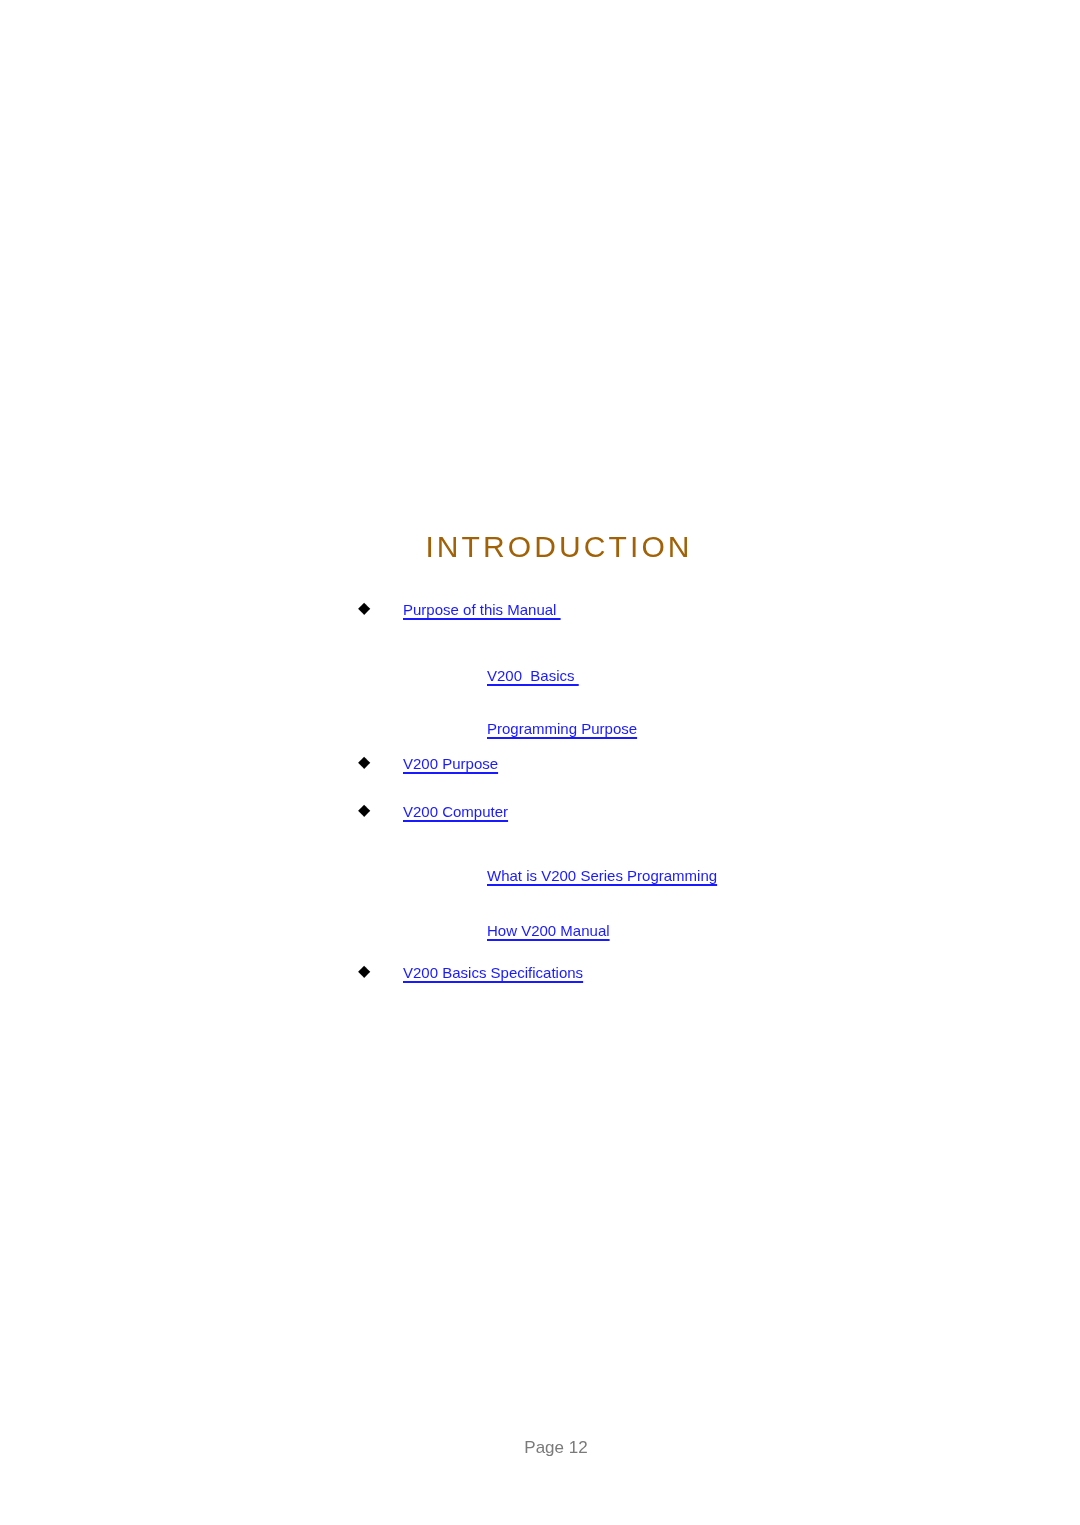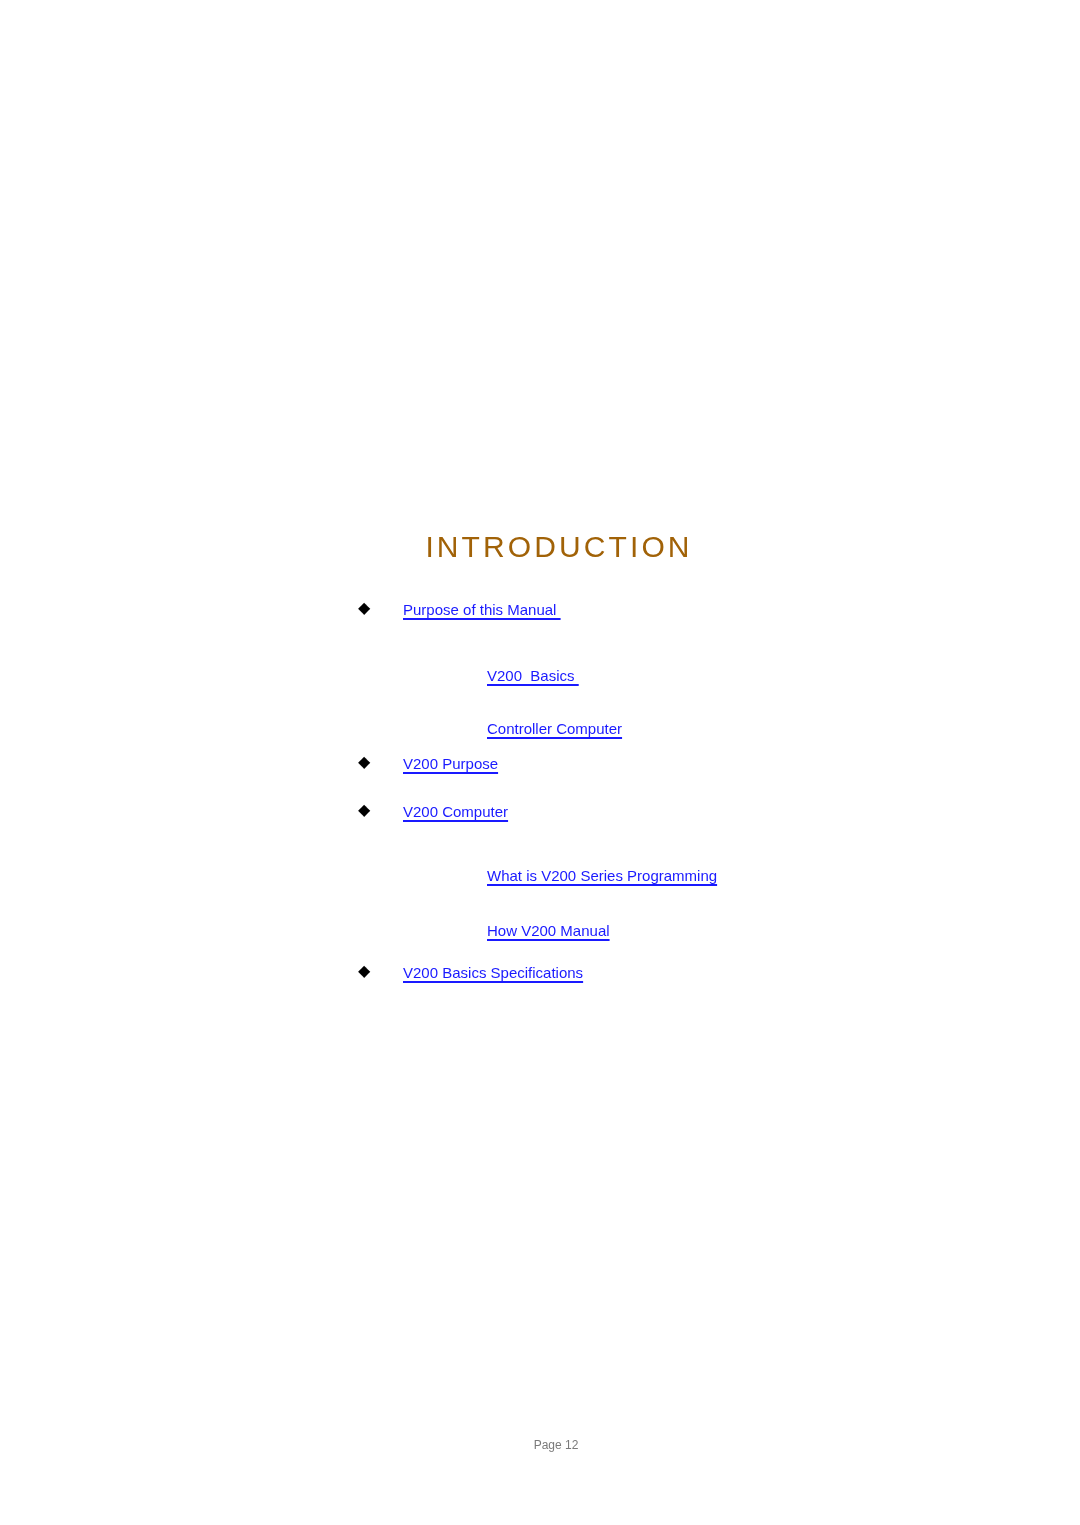--- a/index.html
+++ b/index.html
@@ -82,21 +82,21 @@
   .lvl2 .toc-link-wrap { position: absolute; left: 487px; top: 0; margin-top: 12px; }
 
   
   .page-footer {
     position: absolute;
     left: 0;
     right: 0;
     top: 1438px;
     text-align: center;
     color: #7a7a7a;
-    font-size: 12px;
+    font-size: 17px;
     font-family: "Liberation Sans", sans-serif;
     padding-left: 32px;
   }
 </style>
 </head>
 <body>
 
 <div class="page">
 
   <h1 class="doc-title">INTRODUCTION</h1>
@@ -104,21 +104,21 @@
   <div class="toc">
 
   <div class="toc-entry lvl1" style="top: 0px;">
         <span class="bullet">◆</span>
         <span class="toc-link-wrap"><a class="toc-link">Purpose of this Manual </a></span>
       </div>
       <div class="toc-entry lvl2" style="top: 54px;">
         <span class="toc-link-wrap"><a class="toc-link">V200  Basics </a></span>
       </div>
       <div class="toc-entry lvl2" style="top: 107px;">
-        <span class="toc-link-wrap"><a class="toc-link">Controller Computer</a></span>
+        <span class="toc-link-wrap"><a class="toc-link">Programming Purpose</a></span>
       </div>
       <div class="toc-entry lvl1" style="top: 154px;">
         <span class="bullet">◆</span>
         <span class="toc-link-wrap"><a class="toc-link">V200 Purpose</a></span>
       </div>
       <div class="toc-entry lvl1" style="top: 202px;">
         <span class="bullet">◆</span>
         <span class="toc-link-wrap"><a class="toc-link">V200 Computer</a></span>
       </div>
       <div class="toc-entry lvl2" style="top: 254px;">

